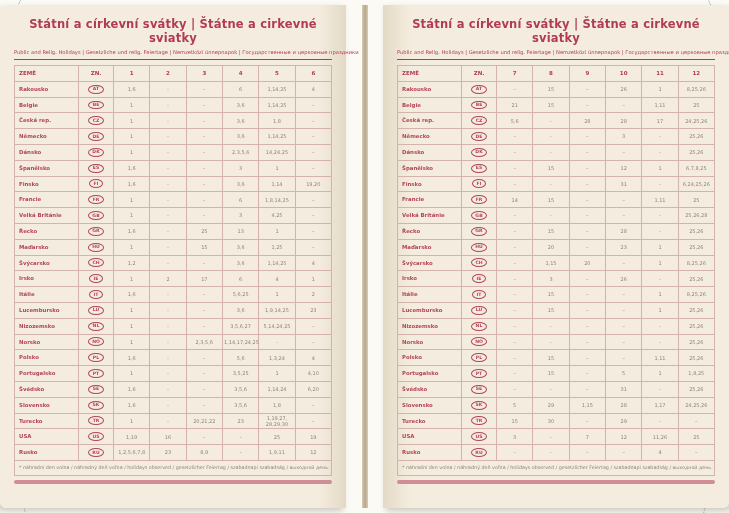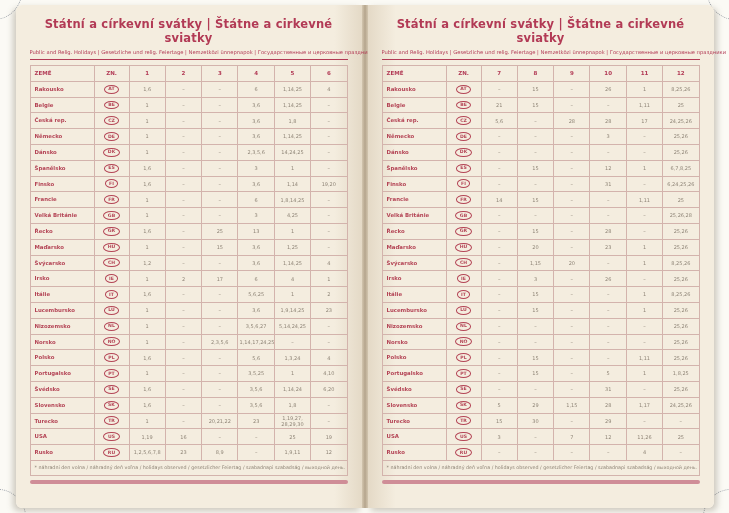--- a/index.html
+++ b/index.html
@@ -1,17 +1,17 @@
 <!DOCTYPE html>
 <html><head>
 <meta charset="utf-8">
 <style>
   html,body{margin:0;padding:0;width:729px;height:513px;overflow:hidden;
     background:#fbfaf5;font-family:"DejaVu Sans",sans-serif;}
-  .spread{position:relative;width:729px;height:513px;display:flex;justify-content:center;}
+  .spread{position:relative;width:729px;height:513px;display:flex;justify-content:space-between;}
   .page{position:relative;width:346px;height:503px;margin-top:5px;background:#f4eddf;box-sizing:border-box;}
   .page.left{border-radius:6px 0 0 6px;box-shadow:-3px 3px 6px rgba(120,110,90,.35);
     background:linear-gradient(to right,#f4eddf 92%,#e4d9c6 100%);}
   .page.right{border-radius:0 6px 6px 0;box-shadow:3px 3px 6px rgba(120,110,90,.35);
     background:linear-gradient(to left,#f4eddf 92%,#e4d9c6 100%);}
   .gutter{width:6px;height:503px;margin-top:5px;background:linear-gradient(to right,#d8cbb5,#b7a78e,#d8cbb5);}
   .page-inner{padding:12px 14px 0 14px;}
   .title{margin:0;text-align:center;font-size:11.5px;font-weight:bold;letter-spacing:.2px;}
   .subtitle{margin-top:4px;text-align:center;font-size:5.2px;color:#8d8272;white-space:nowrap;}
   .rule{margin-top:4px;border-top:1.6px solid #b23a55;}

